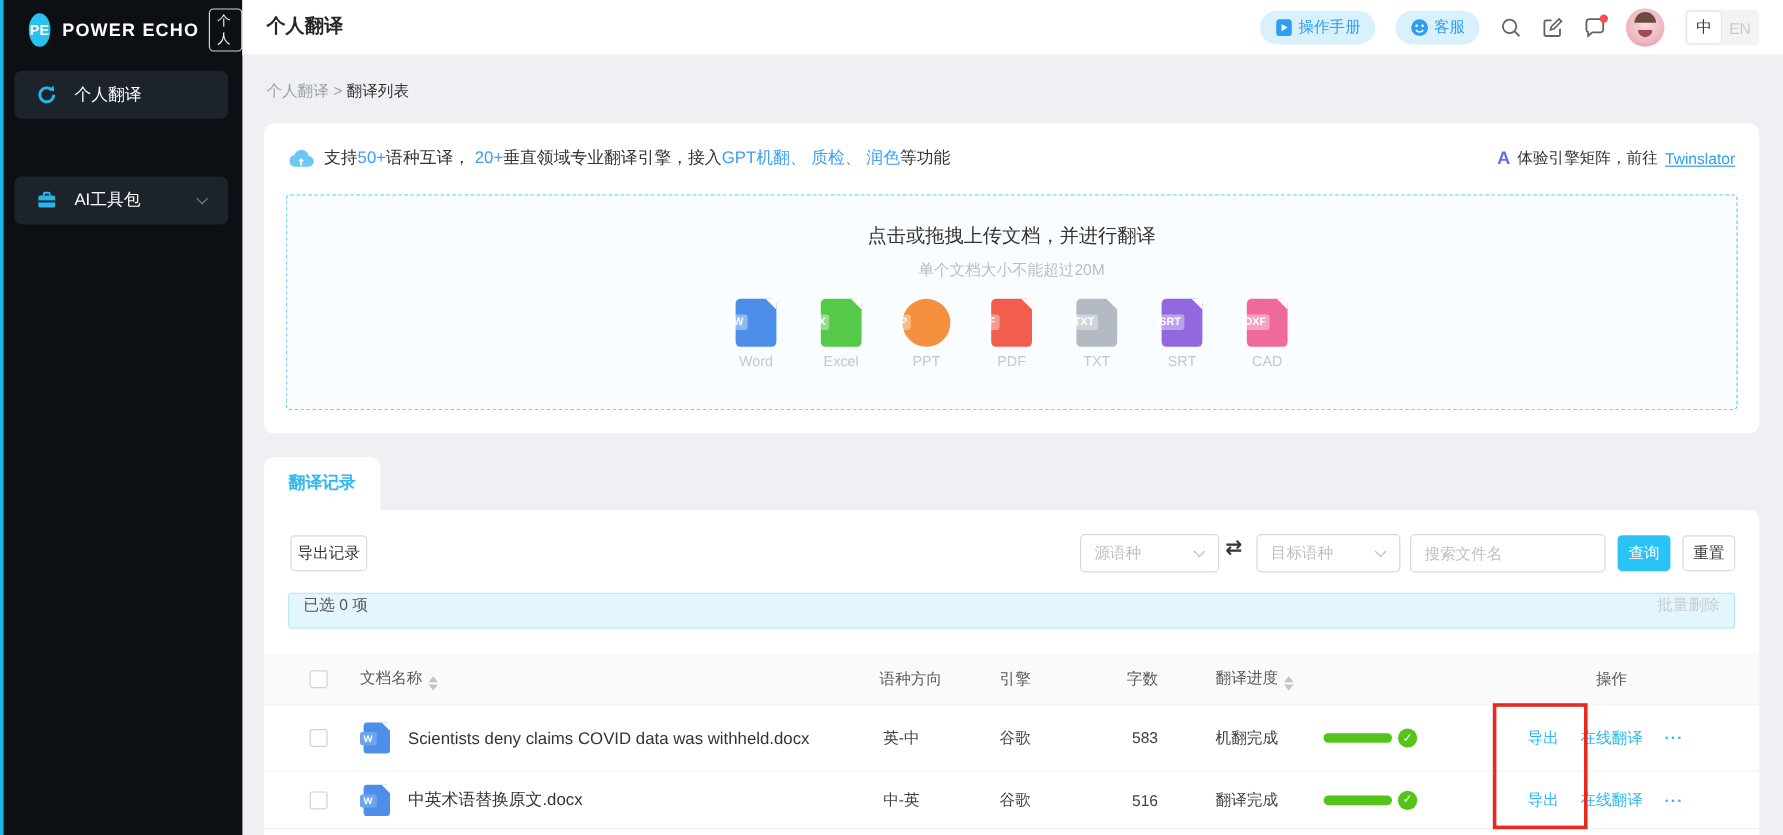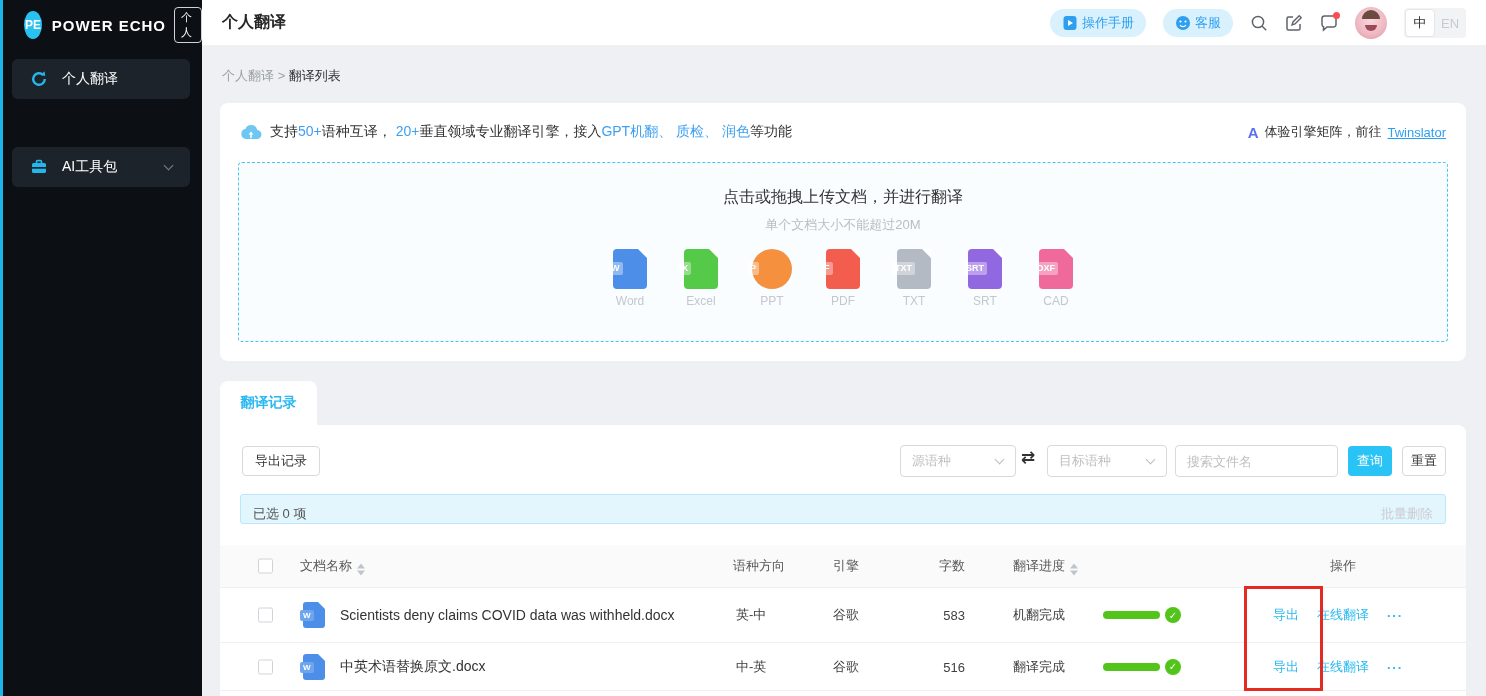--- a/index.html
+++ b/index.html
@@ -70,38 +70,38 @@
     color:#fff; font-size:9px; font-weight:bold; padding:1px 3px; border-radius:2px; line-height:11px; }
   .ft-label { margin-top:5px; font-size:12px; color:#c3c7ce; }
 
   .tab { position:absolute; left:220px; top:381px; width:97px; height:44px; background:#fff;
     border-radius:8px 8px 0 0; display:flex; align-items:center; justify-content:center;
     color:#2cb9f2; font-size:14px; font-weight:bold; cursor:pointer; }
   .card2 { position:absolute; left:220px; top:425px; width:1246px; height:271px; background:#fff; border-radius:0 8px 0 0; }
 
   .btn { border:1px solid #d9d9d9; background:#fff; border-radius:4px; font-size:13px; color:#333;
     display:flex; align-items:center; justify-content:center; cursor:pointer; }
-  .export-btn { position:absolute; left:22px; top:21px; width:78px; height:30px; }
+  .export-btn { position:absolute; left:22px; top:21px; width:64px; height:30px; }
   .sel { position:absolute; top:20px; height:32px; border:1px solid #d9d9d9; border-radius:4px; background:#fff;
     display:flex; align-items:center; font-size:13px; color:#bfbfbf; cursor:pointer; }
   .sel .chev { border-color:#b9bec6; margin-left:auto; margin-right:12px; margin-top:-3px; }
   .sel span { margin-left:11px; }
   .sel-src { left:680px; width:116px; }
   .sel-tgt { left:827px; width:120px; }
   .swap { position:absolute; left:801px; top:22px; font-size:17px; color:#333; font-weight:bold; cursor:pointer; }
   .search-input { position:absolute; left:955px; top:20px; width:163px; height:32px; border:1px solid #d9d9d9;
     border-radius:4px; font-size:13px; color:#333; padding:0 11px; outline:none;
     font-family:"Liberation Sans","DejaVu Sans",sans-serif; }
   .search-input::placeholder { color:#bfbfbf; }
   .query-btn { position:absolute; left:1128px; top:21px; width:44px; height:30px; background:#29c3f5;
     border:none; color:#fff; }
   .reset-btn { position:absolute; left:1182px; top:21px; width:44px; height:30px; }
 
   .sel-bar { position:absolute; left:20px; top:69px; width:1206px; height:30px; background:#e3f6fd;
-    border:1px solid #b9e8f8; border-radius:3px; display:flex; align-items:flex-end; font-size:13px; color:#555; }
+    border:1px solid #b9e8f8; border-radius:3px; display:flex; align-items:flex-start; font-size:13px; color:#555; }
   .sel-bar .sb-text { margin-left:12px; }
   .sel-bar .sb-del { margin-left:auto; margin-right:12px; color:#c9cdd2; cursor:pointer; }
 
   .thead { position:absolute; left:0; top:120px; width:1246px; height:43px; background:#fafafa;
     border-bottom:1px solid #f0f0f0; font-size:13px; color:#595959; }
   .trow { position:absolute; left:0; width:1246px; border-bottom:1px solid #f0f0f0; font-size:13px; color:#404040; background:#fff; }
   .row1 { top:163px; height:55px; }
   .row2 { top:218px; height:48px; }
   .cell { position:absolute; top:50%; transform:translateY(-50%); white-space:nowrap; }
   .cb { position:absolute; left:38px; top:50%; transform:translateY(-50%); width:15px; height:15px;

